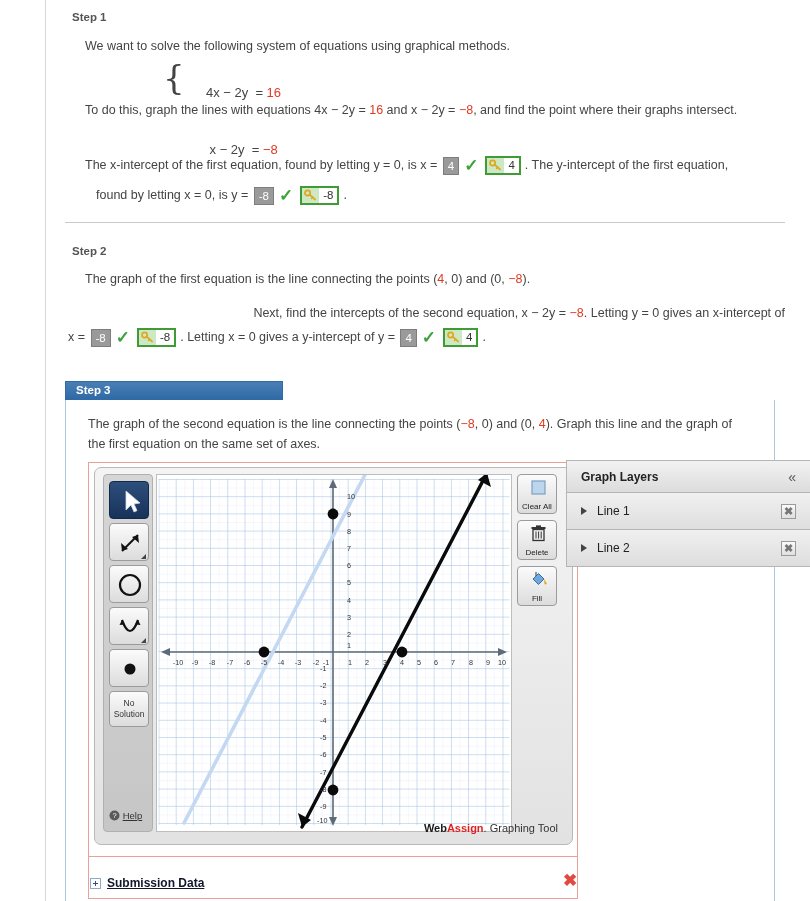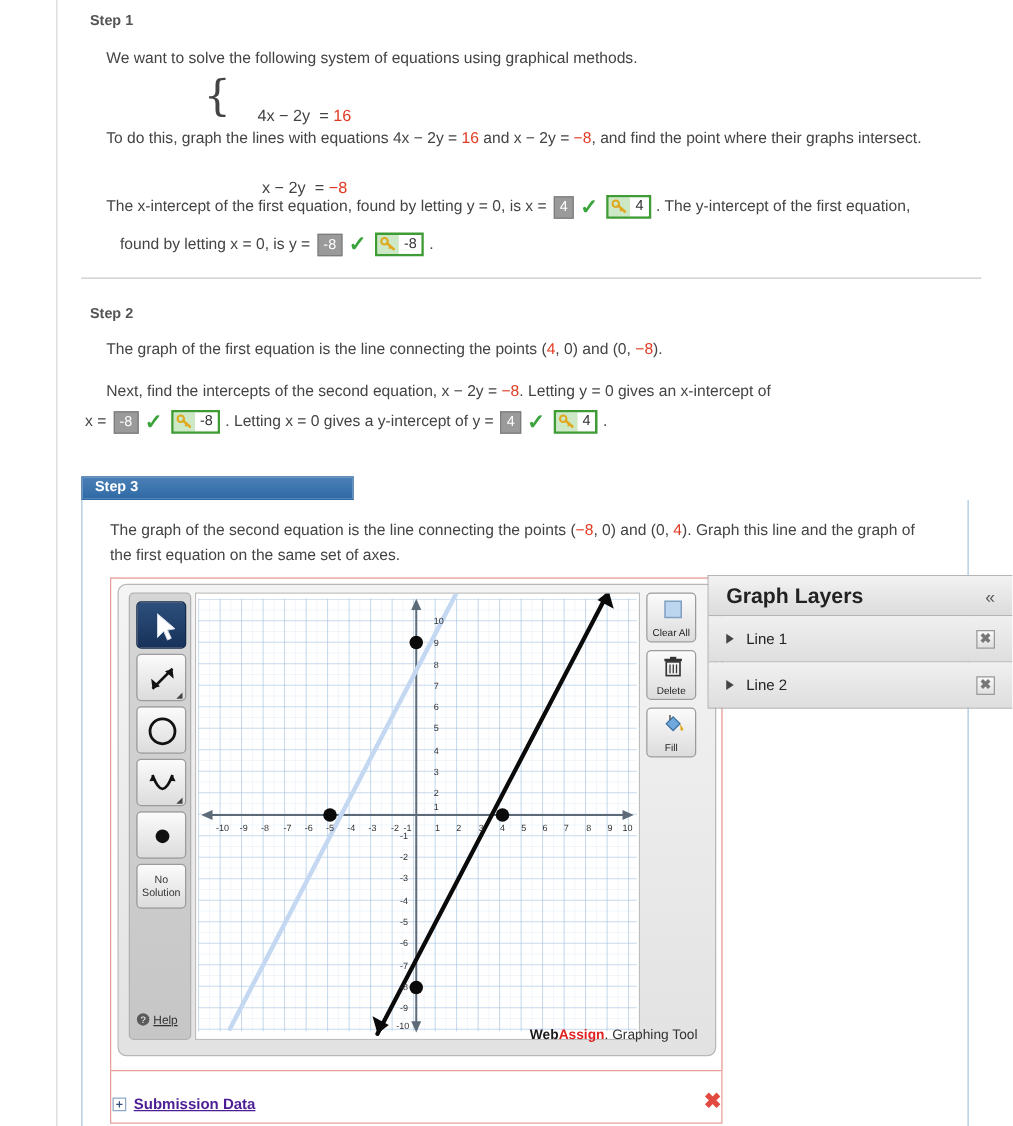--- a/index.html
+++ b/index.html
@@ -181,21 +181,21 @@
   .plusbox {
     display: inline-block; width: 11px; height: 11px;
     border: 1px solid #8fa9c7; background: #fff;
     position: relative; vertical-align: middle; margin-right: 6px;
   }
   .plusbox::before, .plusbox::after {
     content: ""; position: absolute; background: #34507a;
   }
   .plusbox::before { left: 2px; top: 4px; width: 5px; height: 1px; }
   .plusbox::after { left: 4px; top: 2px; width: 1px; height: 5px; }
-  .subdata a { color: #4c1d95; text-decoration: underline; font-weight: bold; }
+  .subdata a { color: #0f172a; text-decoration: underline; font-weight: bold; }
 
   .red-x {
     position: absolute; left: 497px; top: 470px;
     font-size: 17px; color: #e04a40; font-weight: bold;
   }
   
   .red-frame {
     position: absolute; left: 22px; top: 62px; width: 490px; height: 437px;
     border: 1px solid #e8a09a; pointer-events: none;
   }
@@ -206,21 +206,21 @@
     border-top: 1px solid #b5b5b5;
     border-left: 1px solid #b5b5b5;
     font-size: 12px;
   }
   .layers-head {
     height: 32px; background: linear-gradient(#f2f2f2, #dcdcdc);
     border-bottom: 1px solid #b5b5b5;
     display: flex; align-items: center; justify-content: space-between;
     padding: 0 14px 0 14px;
   }
-  .layers-title { font-weight: bold; font-size: 17px; color: #222; }
+  .layers-title { font-weight: bold; font-size: 12px; color: #222; }
   .collapse { font-size: 14px; color: #555; }
   .layer-row {
     height: 37px; background: linear-gradient(#f0f0f0, #dedede);
     border-bottom: 1px solid #b5b5b5;
     display: flex; align-items: center; padding: 0 14px 0 14px;
   }
   .layer-arrow {
     width: 0; height: 0; margin-right: 10px;
     border-top: 4px solid transparent; border-bottom: 4px solid transparent;
     border-left: 6px solid #444;
@@ -278,21 +278,21 @@
     </div>
   </div>
 
   <div class="content">
     <div class="step-label" style="position:absolute;left:26px;top:245px;">Step 2</div>
 
     <div class="para" style="position:absolute;left:39px;top:269px;width:700px;">
       <span>The graph of the first equation is the line connecting the points (</span><span class="red">4</span><span>, 0) and (0, </span><span class="red">−8</span><span>).</span>
     </div>
 
-    <div class="para" style="position:absolute;left:39px;top:303px;width:700px;">
+    <div class="para" style="position:absolute;left:39px;top:303px;width:700px;text-align:right;">
       <span>Next, find the intercepts of the second equation, </span><span class="it">x − 2y = </span><span class="red">−8</span><span>. Letting </span><span class="it">y</span><span> = 0 gives an </span><span class="it">x</span><span>-intercept of</span>
     </div>
 
     <div class="para" style="position:absolute;left:22px;top:327px;width:720px;">
       <span class="it">x</span><span> = </span><span class="ansbox">-8</span><span class="tick">✓</span><span class="keybox"><span class="kpad"><svg width="13" height="13" viewBox="0 0 13 13">
               <circle cx="3.6" cy="4" r="2.6" fill="none" stroke="#e0a81e" stroke-width="1.7"></circle>
               <path d="M5.6 5.6 L11 10.4" stroke="#e0a81e" stroke-width="1.9" stroke-linecap="round"></path>
               <path d="M8.6 8.2 L7.6 9.4" stroke="#e0a81e" stroke-width="1.6" stroke-linecap="round"></path>
             </svg></span><span class="kval">-8</span></span><span>. Letting </span><span class="it">x</span><span> = 0 gives a </span><span class="it">y</span><span>-intercept of </span><span class="it">y</span><span> = </span><span class="ansbox">4</span><span class="tick">✓</span><span class="keybox"><span class="kpad"><svg width="13" height="13" viewBox="0 0 13 13">
               <circle cx="3.6" cy="4" r="2.6" fill="none" stroke="#e0a81e" stroke-width="1.7"></circle>

